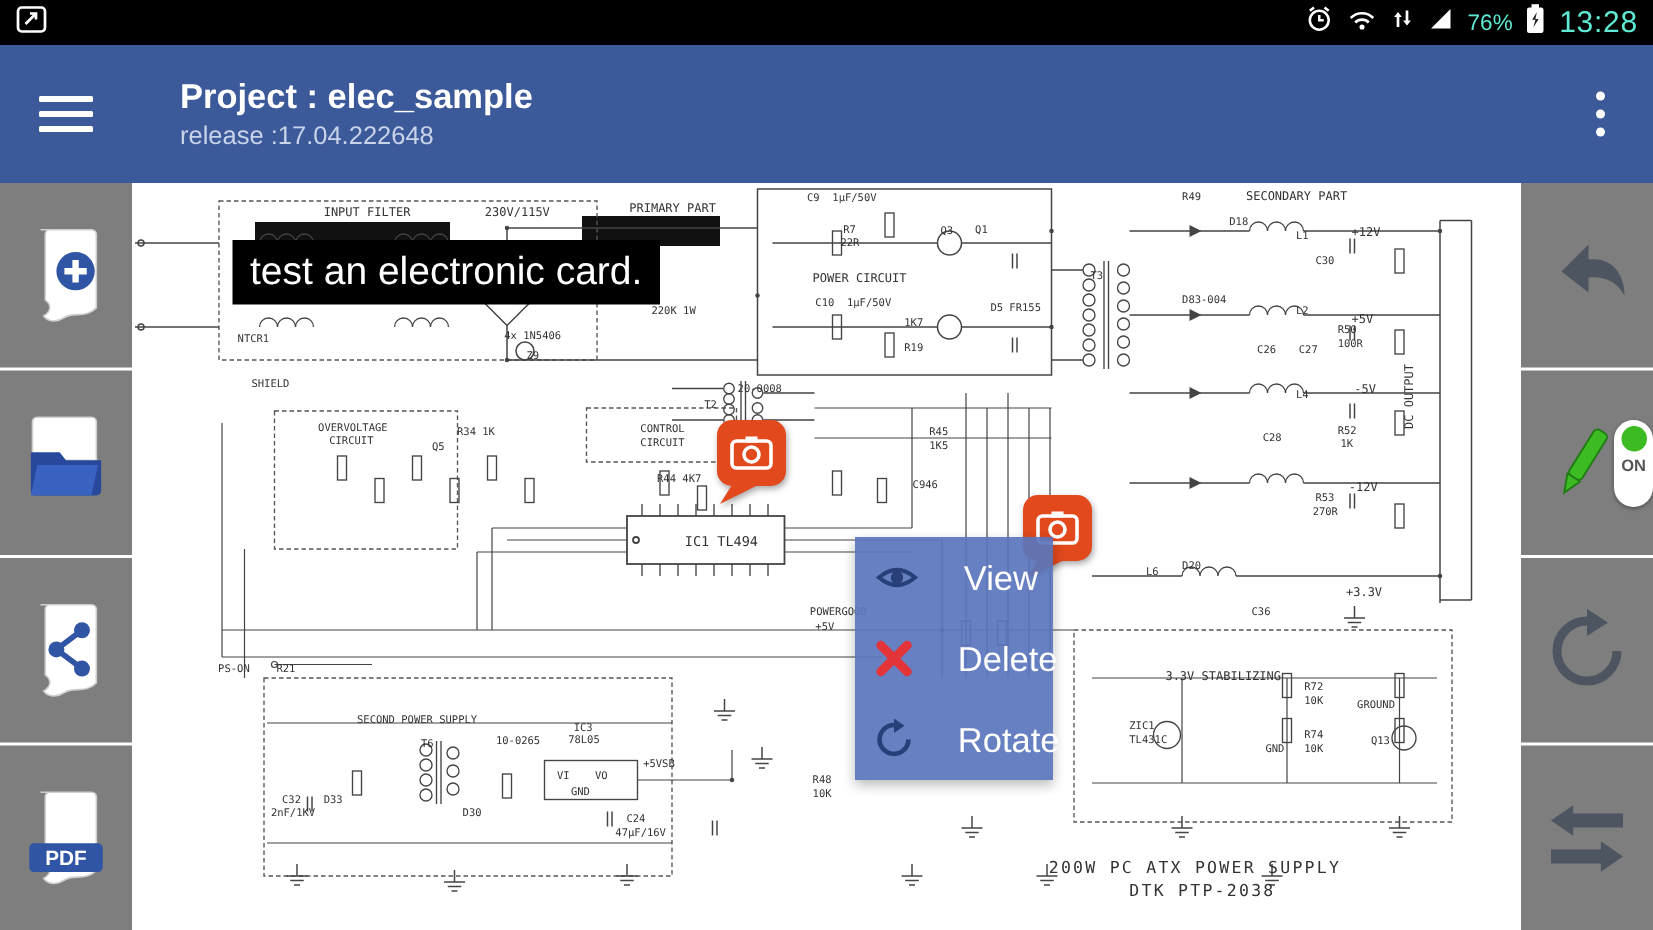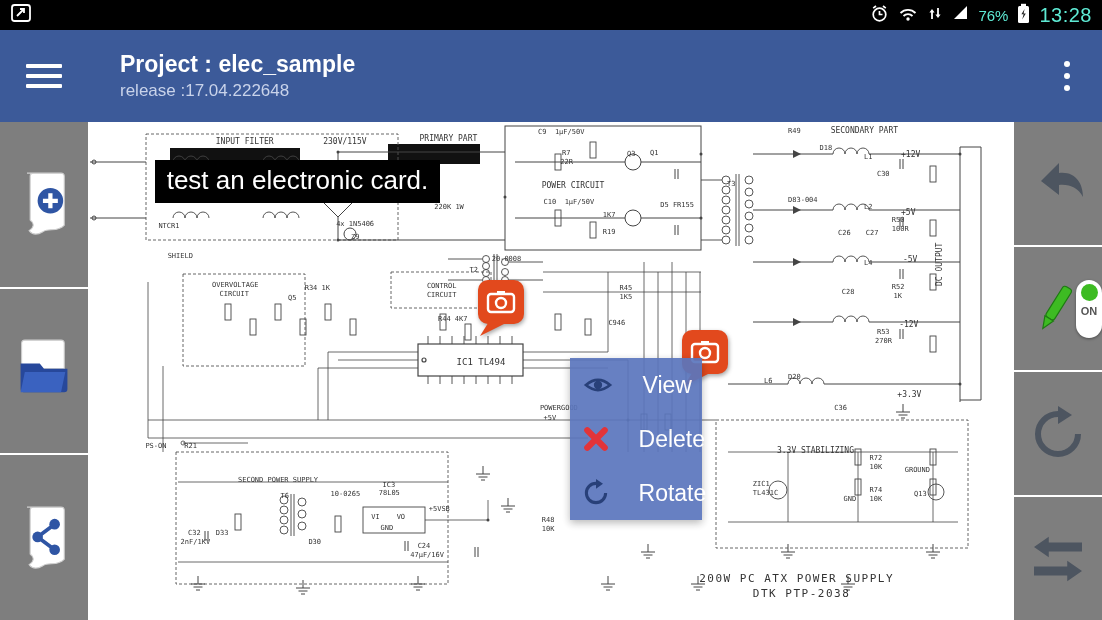--- a/index.html
+++ b/index.html
@@ -147,20 +147,27 @@
         <path d="M10 32 h38 l-4 19 H6 z" fill="#3a62c0"></path>
       </svg>
     </div>
     <div class="tool">
       <svg width="60" height="66" viewBox="0 0 56 62">
         <path d="M12 2 h32 a3 3 0 0 1 3 3 v46 c-7 7 -14 2 -20 6 c-5 3 -10 3 -13 -1 c5 -3 5 -7 1 -10 V5 a3 3 0 0 1 3 -3 z" fill="#fff" stroke="#cfcfcf"></path>
         <path d="M22 30 L38 18 M22 30 L38 42" stroke="var(--accent-blue,#2f55a4)" stroke-width="3.5"></path>
         <circle cx="22" cy="30" r="5" fill="var(--accent-blue,#2f55a4)"></circle>
         <circle cx="38" cy="18" r="5" fill="var(--accent-blue,#2f55a4)"></circle>
         <circle cx="38" cy="42" r="5" fill="var(--accent-blue,#2f55a4)"></circle>
+      </svg>
+    </div>
+    <div class="tool">
+      <svg width="60" height="66" viewBox="0 0 56 62">
+        <path d="M12 2 h32 a3 3 0 0 1 3 3 v46 c-7 7 -14 2 -20 6 c-5 3 -10 3 -13 -1 c5 -3 5 -7 1 -10 V5 a3 3 0 0 1 3 -3 z" fill="#fff" stroke="#cfcfcf"></path>
+        <rect x="5" y="34" width="46" height="18" rx="3" fill="var(--accent-blue,#2f55a4)"></rect>
+        <text x="28" y="47.5" text-anchor="middle" font-size="13" font-weight="bold" fill="#fff" font-family="Liberation Sans, sans-serif">PDF</text>
       </svg>
     </div>
   </div>
 
   <div class="canvas">
 
     <svg class="schematic-svg" viewBox="0 0 926 498" preserveAspectRatio="none">
       <defs>
         <g id="gnd" stroke="#444" stroke-width="1">
           <line x1="0" y1="-8" x2="0" y2="0"></line>

